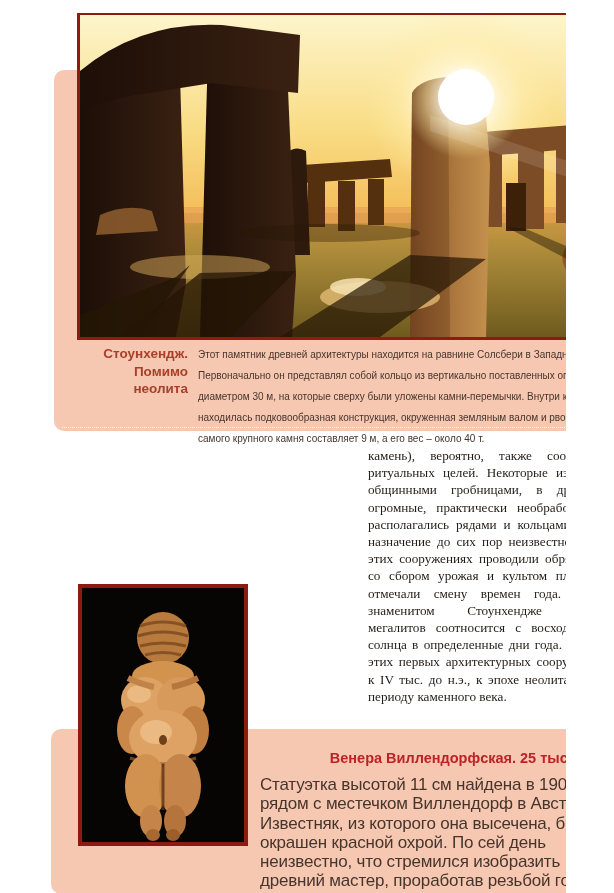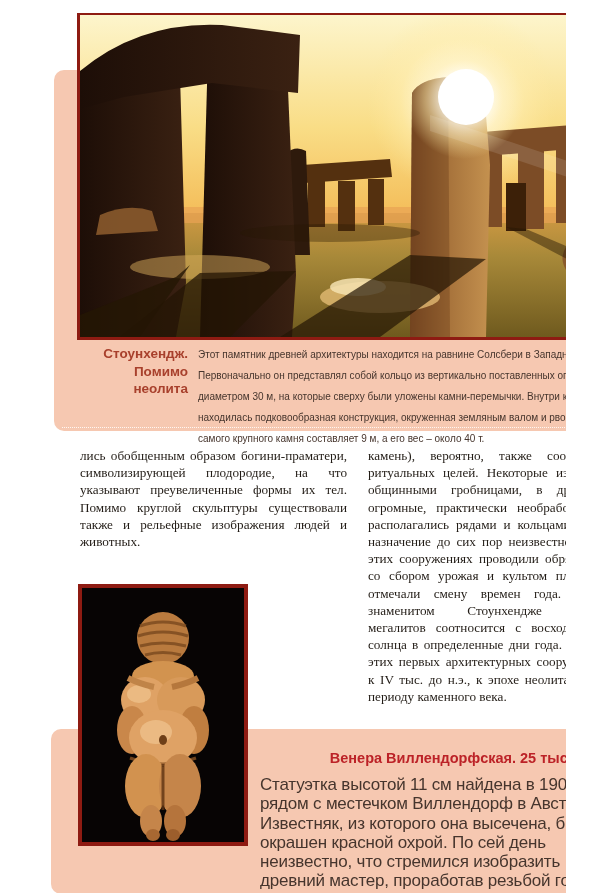--- a/index.html
+++ b/index.html
@@ -174,21 +174,20 @@
     </svg>
   </div>
 
   <div class="caption-heading">
     <div>Стоунхендж.</div>
     <div>Помимо неолита</div>
   </div>
   <div class="caption-text">Этот памятник древней архитектуры находится на равнине Солсбери в Западной Англии. Первоначально он представлял собой кольцо из вертикально поставленных огромных камней диаметром 30 м, на которые сверху были уложены камни-перемычки. Внутри кольца находилась подковообразная конструкция, окруженная земляным валом и рвом. Высота самого крупного камня составляет 9 м, а его вес – около 40 т.</div>
 
   <div class="col col-left">
-    <p>лись обобщенным образом богини-праматери, символизирующей плодородие, на что указывают преувеличенные формы их тел. Помимо круглой скульптуры существовали также и рельефные изображения людей и животных.</p>
   </div>
   <div class="col col-right">камень), вероятно, также сооружались для ритуальных целей. Некоторые из них служили общинными гробницами, в других случаях огромные, практически необработанные камни располагались рядами и кольцами, но точно их назначение до сих пор неизвестно. Возможно, в этих сооружениях проводили обряды, связанные со сбором урожая и культом плодородия, или отмечали смену времен года. Например, в знаменитом Стоунхендже расположение мегалитов соотносится с восходом и закатом солнца в определенные дни года. Возникновение этих первых архитектурных сооружений относят к IV тыс. до н.э., к эпохе неолита – последнему периоду каменного века.</div>
 
   <div class="panel bottom-panel"></div>
 
   <div class="venus-frame">
     <svg viewBox="0 0 162 254" preserveAspectRatio="none" aria-hidden="true">
       <rect width="162" height="254" fill="#070404"></rect>
 
       <circle cx="81" cy="50" r="26" fill="#b97a3e"></circle>

